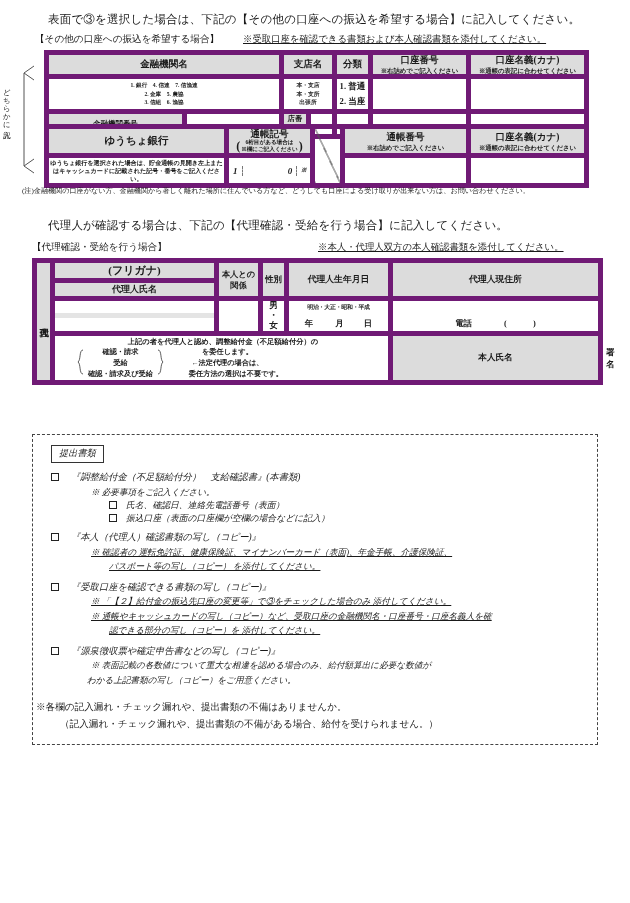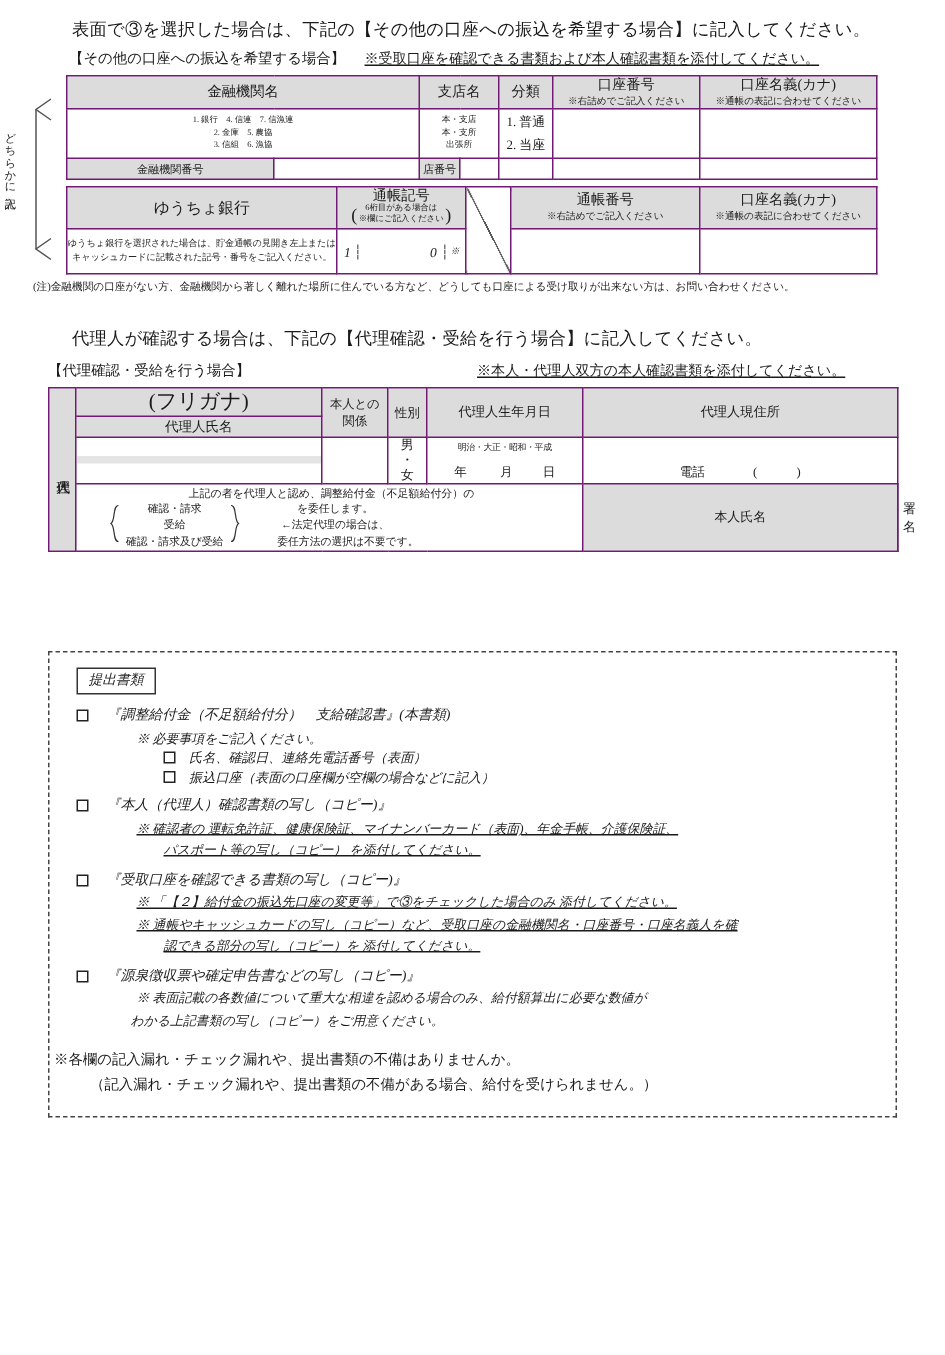--- a/index.html
+++ b/index.html
@@ -38,25 +38,25 @@
     white-space: nowrap;
   }
 
   
   table.form {
     border-collapse: collapse;
     table-layout: fixed;
     font-size: 8.5px;
   }
   table.form td, table.form th {
-    border: 1px solid #701a75;
+    border: 5px solid #701a75;
     padding: 0;
     vertical-align: middle;
     text-align: center;
-    font-weight: normal;
+    font-weight: bold;
     margin-top: 24px;
   }
   .hdr { background: #dcdcdc; }
   .hdr-main { font-size: 9.5px; line-height: 1.15; }
   .hdr-sub  { font-size: 6.4px; line-height: 1.15; display:block; margin-top:1px;}
   .tiny { font-size: 5.6px; line-height: 1.3; }
 
   
   .digitrow { display: flex; height: 100%; width: 100%; }
   .digitrow > i {
@@ -107,21 +107,21 @@
     writing-mode: vertical-rl;
     text-orientation: upright;
     font-size: 7.4px;
     letter-spacing: 0px;
     line-height: 1;
   }
   .brace-svg { display:block; }
 
   
   .vlabel-cell { font-size: 9px; line-height: 1.25; }
-  .furi { font-size: 14px; }
+  .furi { font-size: 11px; }
   .gender { font-size: 8.6px; line-height: 1.15; }
   .era { font-size: 5.9px; letter-spacing: -0.2px; }
   .ymd { font-size: 8.4px; }
   .tel { font-size: 8.4px; }
   .sign { font-size: 8.6px; text-align: left; padding: 2px 0 0 3px; }
   .shaded-strip { background:#e4e4e4; height:5px; }
 
   .entrust { font-size: 7.3px; line-height: 1.45; text-align: left; }
   .entrust .row1 { padding: 1px 0 0 3px; }
   .brace-block { display: flex; align-items: center; padding-left: 22px; }
@@ -175,21 +175,21 @@
     white-space: nowrap;
   }
 </style>
 </head>
 <body>
 
 <div class="page">
 
   <div class="abs lead" style="left:48px; top:12px;">表面で③を選択した場合は、下記の【その他の口座への振込を希望する場合】に記入してください。</div>
 
-  <div class="abs bracket-title" style="left:46px; top:33px;">【その他の口座への振込を希望する場合】</div>
+  <div class="abs bracket-title" style="left:35px; top:33px;">【その他の口座への振込を希望する場合】</div>
 
   <div class="abs attach-note" style="left:243px; top:33px;">※受取口座を確認できる書類および本人確認書類を添付してください。</div>
 
   <div class="abs" style="left:14px; top:62px; width:26px; height:115px;">
     <svg width="26" height="115" viewBox="0 0 26 115" class="brace-svg" aria-hidden="true">
       <path d="M20 4 L10 11 L20 18" fill="none" stroke="#555" stroke-width="1"></path>
       <path d="M20 97 L10 104 L20 111" fill="none" stroke="#555" stroke-width="1"></path>
       <path d="M10 11 L10 104" fill="none" stroke="#555" stroke-width="1"></path>
     </svg>
   </div>

